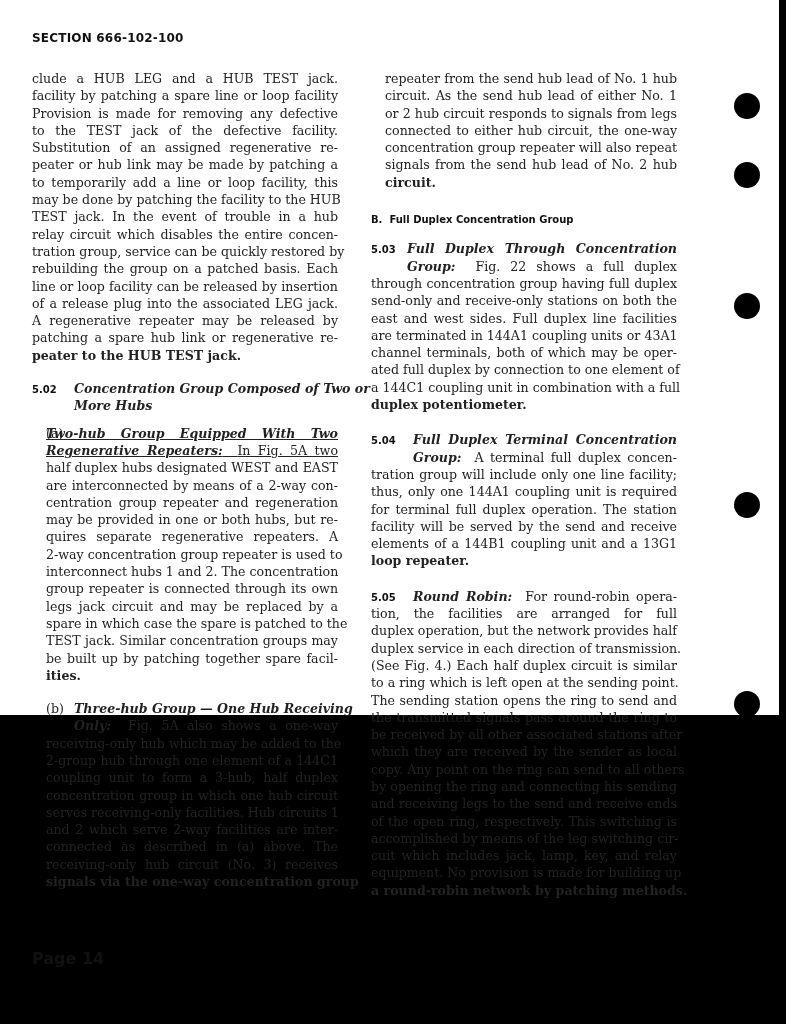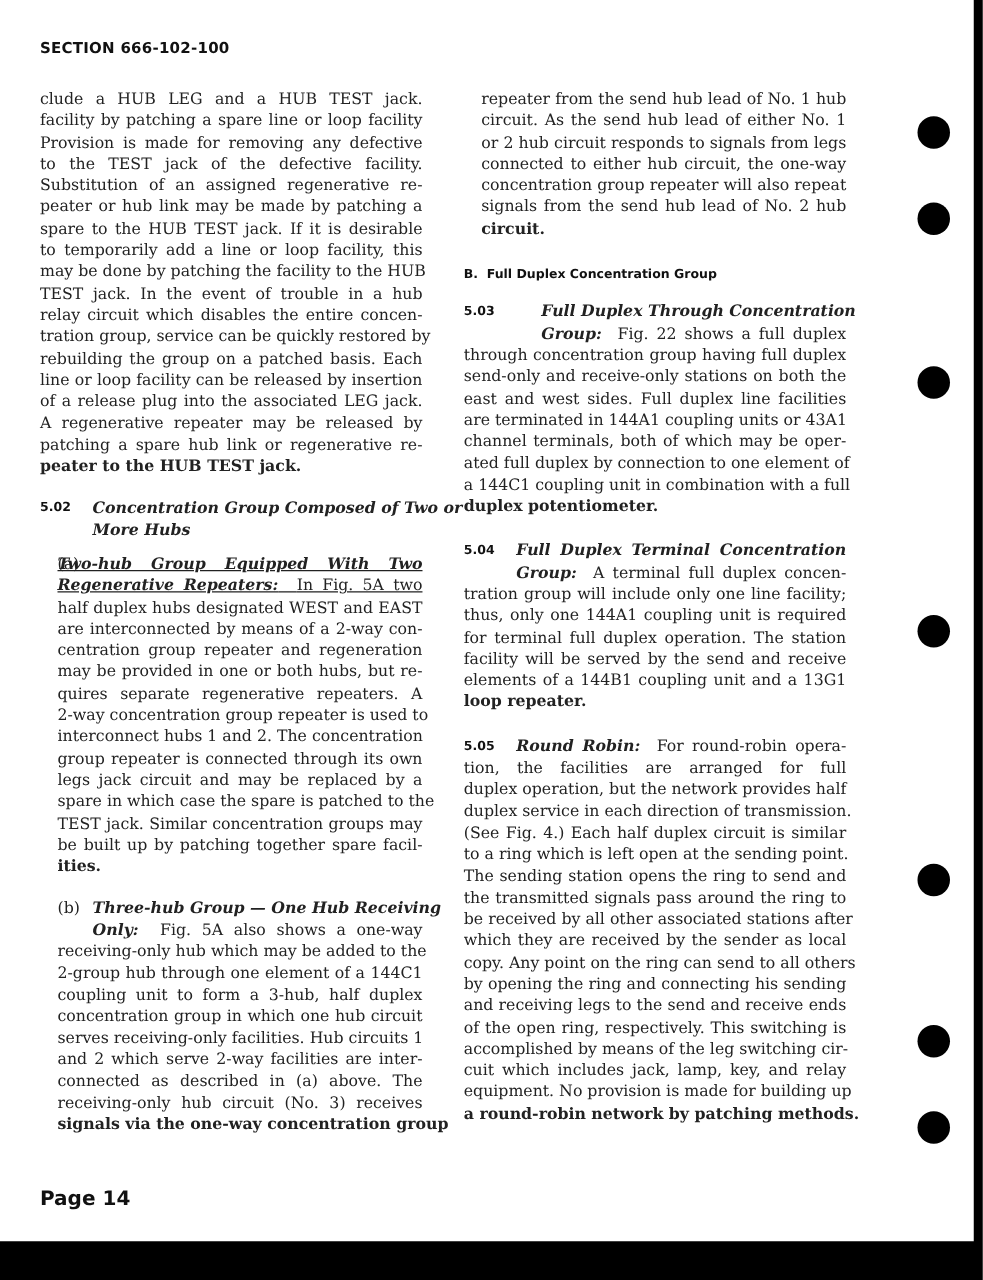--- a/index.html
+++ b/index.html
@@ -1,17 +1,17 @@
 <!DOCTYPE html>
 <html><head>
   <meta charset="utf-8">
   <style>
     html, body { margin:0; padding:0; }
     body { width:786px; height:1024px; background:#000; position:relative; overflow:hidden; font-family:"DejaVu Serif", serif; }
-    .page { position:absolute; left:0; top:0; width:782px; height:993px; background:#fff; }
+    .page { position:absolute; left:0; top:0; width:782px; height:715px; background:#fff; }
     .rightedge { position:absolute; left:779px; top:0; width:7px; height:1024px; background:#000; }
     .header { position:absolute; left:32px; top:31px; font-family:"DejaVu Sans", sans-serif; font-weight:bold; font-size:12px; color:#111; letter-spacing:0.2px; }
     .footer { position:absolute; left:32px; top:949px; font-family:"DejaVu Sans", sans-serif; font-weight:bold; font-size:16px; color:#111; }
     .col { position:absolute; font-size:12.6px; line-height:17.3px; color:#222; text-align:justify; }
     .line { display:block; text-align:justify; text-align-last:justify; white-space:nowrap; }
     .line.last { text-align-last:left;font-weight:bold; }
     .h { font-family:"DejaVu Sans", sans-serif; font-weight:bold; font-size:10px; color:#111; }
     .ital { font-style:italic; font-weight:bold; }
     .hole { position:absolute; width:26px; height:26px; border-radius:50%; background:#000; }
   </style>
@@ -23,21 +23,20 @@
   <div class="header">SECTION 666-102-100</div>
 
   <div class="col" id="leftcol" style="left:32px; top:70px; width:306px;">
     <div id="intro">
         <span class="line">clude a HUB LEG and a HUB TEST jack.</span>
         <span class="line">facility by patching a spare line or loop facility</span>
         <span class="line">Provision is made for removing any defective</span>
         <span class="line">to the TEST jack of the defective facility.</span>
         <span class="line">Substitution of an assigned regenerative re-</span>
         <span class="line">peater or hub link may be made by patching a</span>
-        <span class="line">spare to the HUB TEST jack. If it is desirable</span>
         <span class="line">to temporarily add a line or loop facility, this</span>
         <span class="line">may be done by patching the facility to the HUB</span>
         <span class="line">TEST jack. In the event of trouble in a hub</span>
         <span class="line">relay circuit which disables the entire concen-</span>
         <span class="line">tration group, service can be quickly restored by</span>
         <span class="line">rebuilding the group on a patched basis. Each</span>
         <span class="line">line or loop facility can be released by insertion</span>
         <span class="line">of a release plug into the associated LEG jack.</span>
         <span class="line">A regenerative repeater may be released by</span>
         <span class="line">patching a spare hub link or regenerative re-</span>
@@ -113,21 +112,21 @@
         <span class="line last">circuit.</span>
       </div>
 
     <div style="height:20px;"></div>
     <div class="h" style="white-space:pre;">B.  Full Duplex Concentration Group</div>
 
     <div style="height:12px;"></div>
     <div>
       <div style="position:relative;">
         <span class="h" style="position:absolute; left:0; top:1px;">5.03</span>
-        <div style="margin-left:62px;">
+        <div style="margin-left:36px;">
           <span class="line ital">Full Duplex Through Concentration</span>
           <span class="line"><span class="ital">Group:</span> &nbsp;<span>Fig. 22 shows a full duplex</span></span>
         </div>
       </div>
       <div id="s503">
           <span class="line">through concentration group having full duplex</span>
           <span class="line">send-only and receive-only stations on both the</span>
           <span class="line">east and west sides. Full duplex line facilities</span>
           <span class="line">are terminated in 144A1 coupling units or 43A1</span>
           <span class="line">channel terminals, both of which may be oper-</span>

